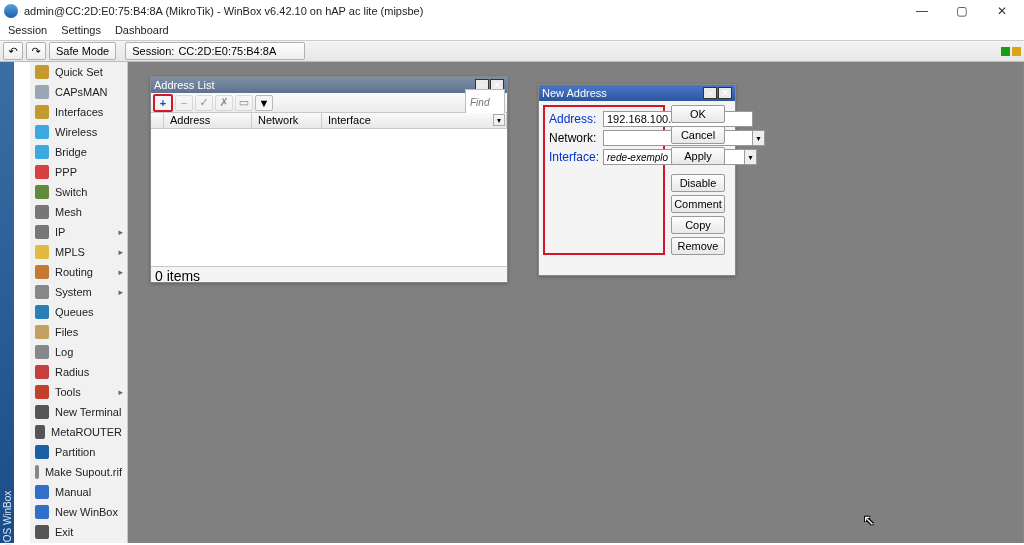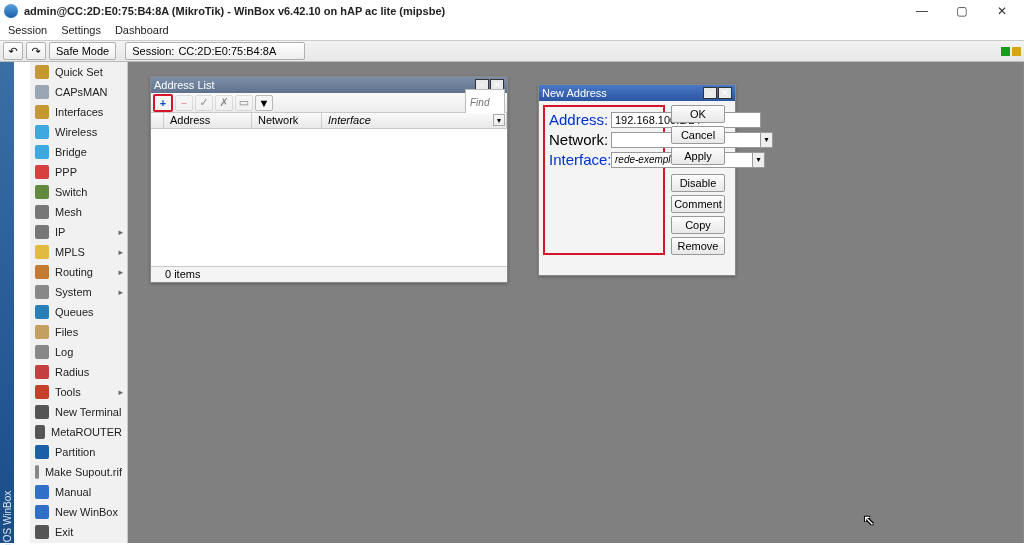--- a/index.html
+++ b/index.html
@@ -20,21 +20,21 @@
     padding: 0 4px;
     background: #fff;
   }
   .titlebar-icon {
     width: 14px; height: 14px;
     border-radius: 50%;
     background: linear-gradient(180deg, #5aa0e0 0%, #1a5fa8 100%);
     margin-right: 6px;
     display: inline-block;
   }
-  .titlebar-text { font-size: 11px; color: #222; font-weight: bold; }
+  .titlebar-text { font-size: 11px; color: #222; }
   .win-controls { margin-left: auto; display: flex; gap: 16px; padding-right: 6px; }
   .win-btn { width: 24px; height: 16px; display:flex; align-items:center; justify-content:center; font-size: 12px; color:#333; }
   .menubar {
     display: flex; gap: 14px; padding: 2px 8px 4px 8px; font-size: 11px;
   }
   .menu-item { color:#222; }
   .toolbar {
     height: 22px;
     background: linear-gradient(#f3f3f3,#e7e7e7);
     border-top: 1px solid #ccc;
@@ -110,27 +110,27 @@
   .tbtn { width:18px; height:16px; border:1px solid #b8b8b8; border-radius:2px; background:#f5f5f5; display:flex;align-items:center;justify-content:center; font-size:11px;}
   .tbtn.disabled { opacity:.45; }
   .tbtn.highlight { border:2px solid #d6142a; width:20px; height:18px;}
   .find { margin-left:auto; }
   .find input { width:40px; height:28px; border:1px solid #bbb; font-size:10px; font-style:italic; color:#888; padding:0 4px;}
   .grid-header {
     display:flex; background:linear-gradient(#fafafa,#e8e8e8); border-bottom:1px solid #c8c8c8; height:16px; font-size:11px;
   }
   .gh-col { border-right:1px solid #ccc; padding:1px 6px; }
   .grid-body { background:#fff; flex:1;}
-  .status { border-top:1px solid #c8c8c8; height:16px; font-size:11px; padding:1px 14px; background:#f4f4f4;}
+  .status { border-top:1px solid #c8c8c8; height:16px; font-size:14px; padding:1px 4px; background:#f4f4f4;}
   .drop { position:absolute; right:2px; top:1px; width:12px; height:12px; border:1px solid #aaa; display:flex; align-items:center; justify-content:center; font-size:8px;}
 
   .form-body { display:flex; padding:4px; gap:6px; }
   .form-fields { border:2px solid #d6142a; padding:4px 4px 6px 4px; width:122px; }
   .field-row { display:flex; align-items:center; margin-bottom:3px; }
-  .field-label { width:42px; text-align:right; margin-right:20px; color:#0030d0; font-size:15px; }
+  .field-label { width:42px; text-align:right; margin-right:12px; color:#0030d0; font-size:12px; }
   .field-input { flex:1; height:16px; border:1px solid #999; background:#fff; font-size:11px; padding:0 3px; }
   .field-input.italic { font-style:italic; font-size:10px;}
   .combo { display:flex; flex:1; }
   .combo .arr { width:12px; height:16px; border:1px solid #999; border-left:none; display:flex;align-items:center;justify-content:center;font-size:8px; background:#eee;}
   .btn-col { display:flex; flex-direction:column; gap:3px; width:54px;}
   .btn { height:18px; border:1px solid #999; background:linear-gradient(#fdfdfd,#e8e8e8); font-size:11px; border-radius:2px; display:flex;align-items:center;justify-content:center;}
   .status2 { border-top:1px solid #c8c8c8; height:14px; font-size:10px; padding:0 4px; }
 
   .cursor { position:absolute; left:735px; top:450px; font-size:14px; color:#fff; text-shadow: -1px -1px 0 #000, 1px -1px 0 #000, -1px 1px 0 #000, 1px 1px 0 #000; pointer-events:none;}
 </style>
@@ -295,21 +295,21 @@
         <div class="tbtn disabled">▭</div>
         <div class="tbtn">▼</div>
         <div class="find">
           <input placeholder="Find" style="">
         </div>
       </div>
       <div class="grid-header" style="position:relative;">
         <div class="gh-col" style="width:12px;"></div>
         <div class="gh-col" style="width:88px;">Address</div>
         <div class="gh-col" style="width:70px;">Network</div>
-        <div class="gh-col" style="flex:1;font-style:italic;">Interface</div>
+        <div class="gh-col" style="flex:1;">Interface</div>
         <div class="drop">▾</div>
       </div>
       <div class="grid-body"></div>
       <div class="status">0 items</div>
     </div>
 
     <div class="mdi-window" style="left:410px; top:22px; width:198px; height:192px; display:flex; flex-direction:column;">
       <div class="mdi-titlebar active">
         <span>New Address</span>
         <div class="mdi-ctrls">

